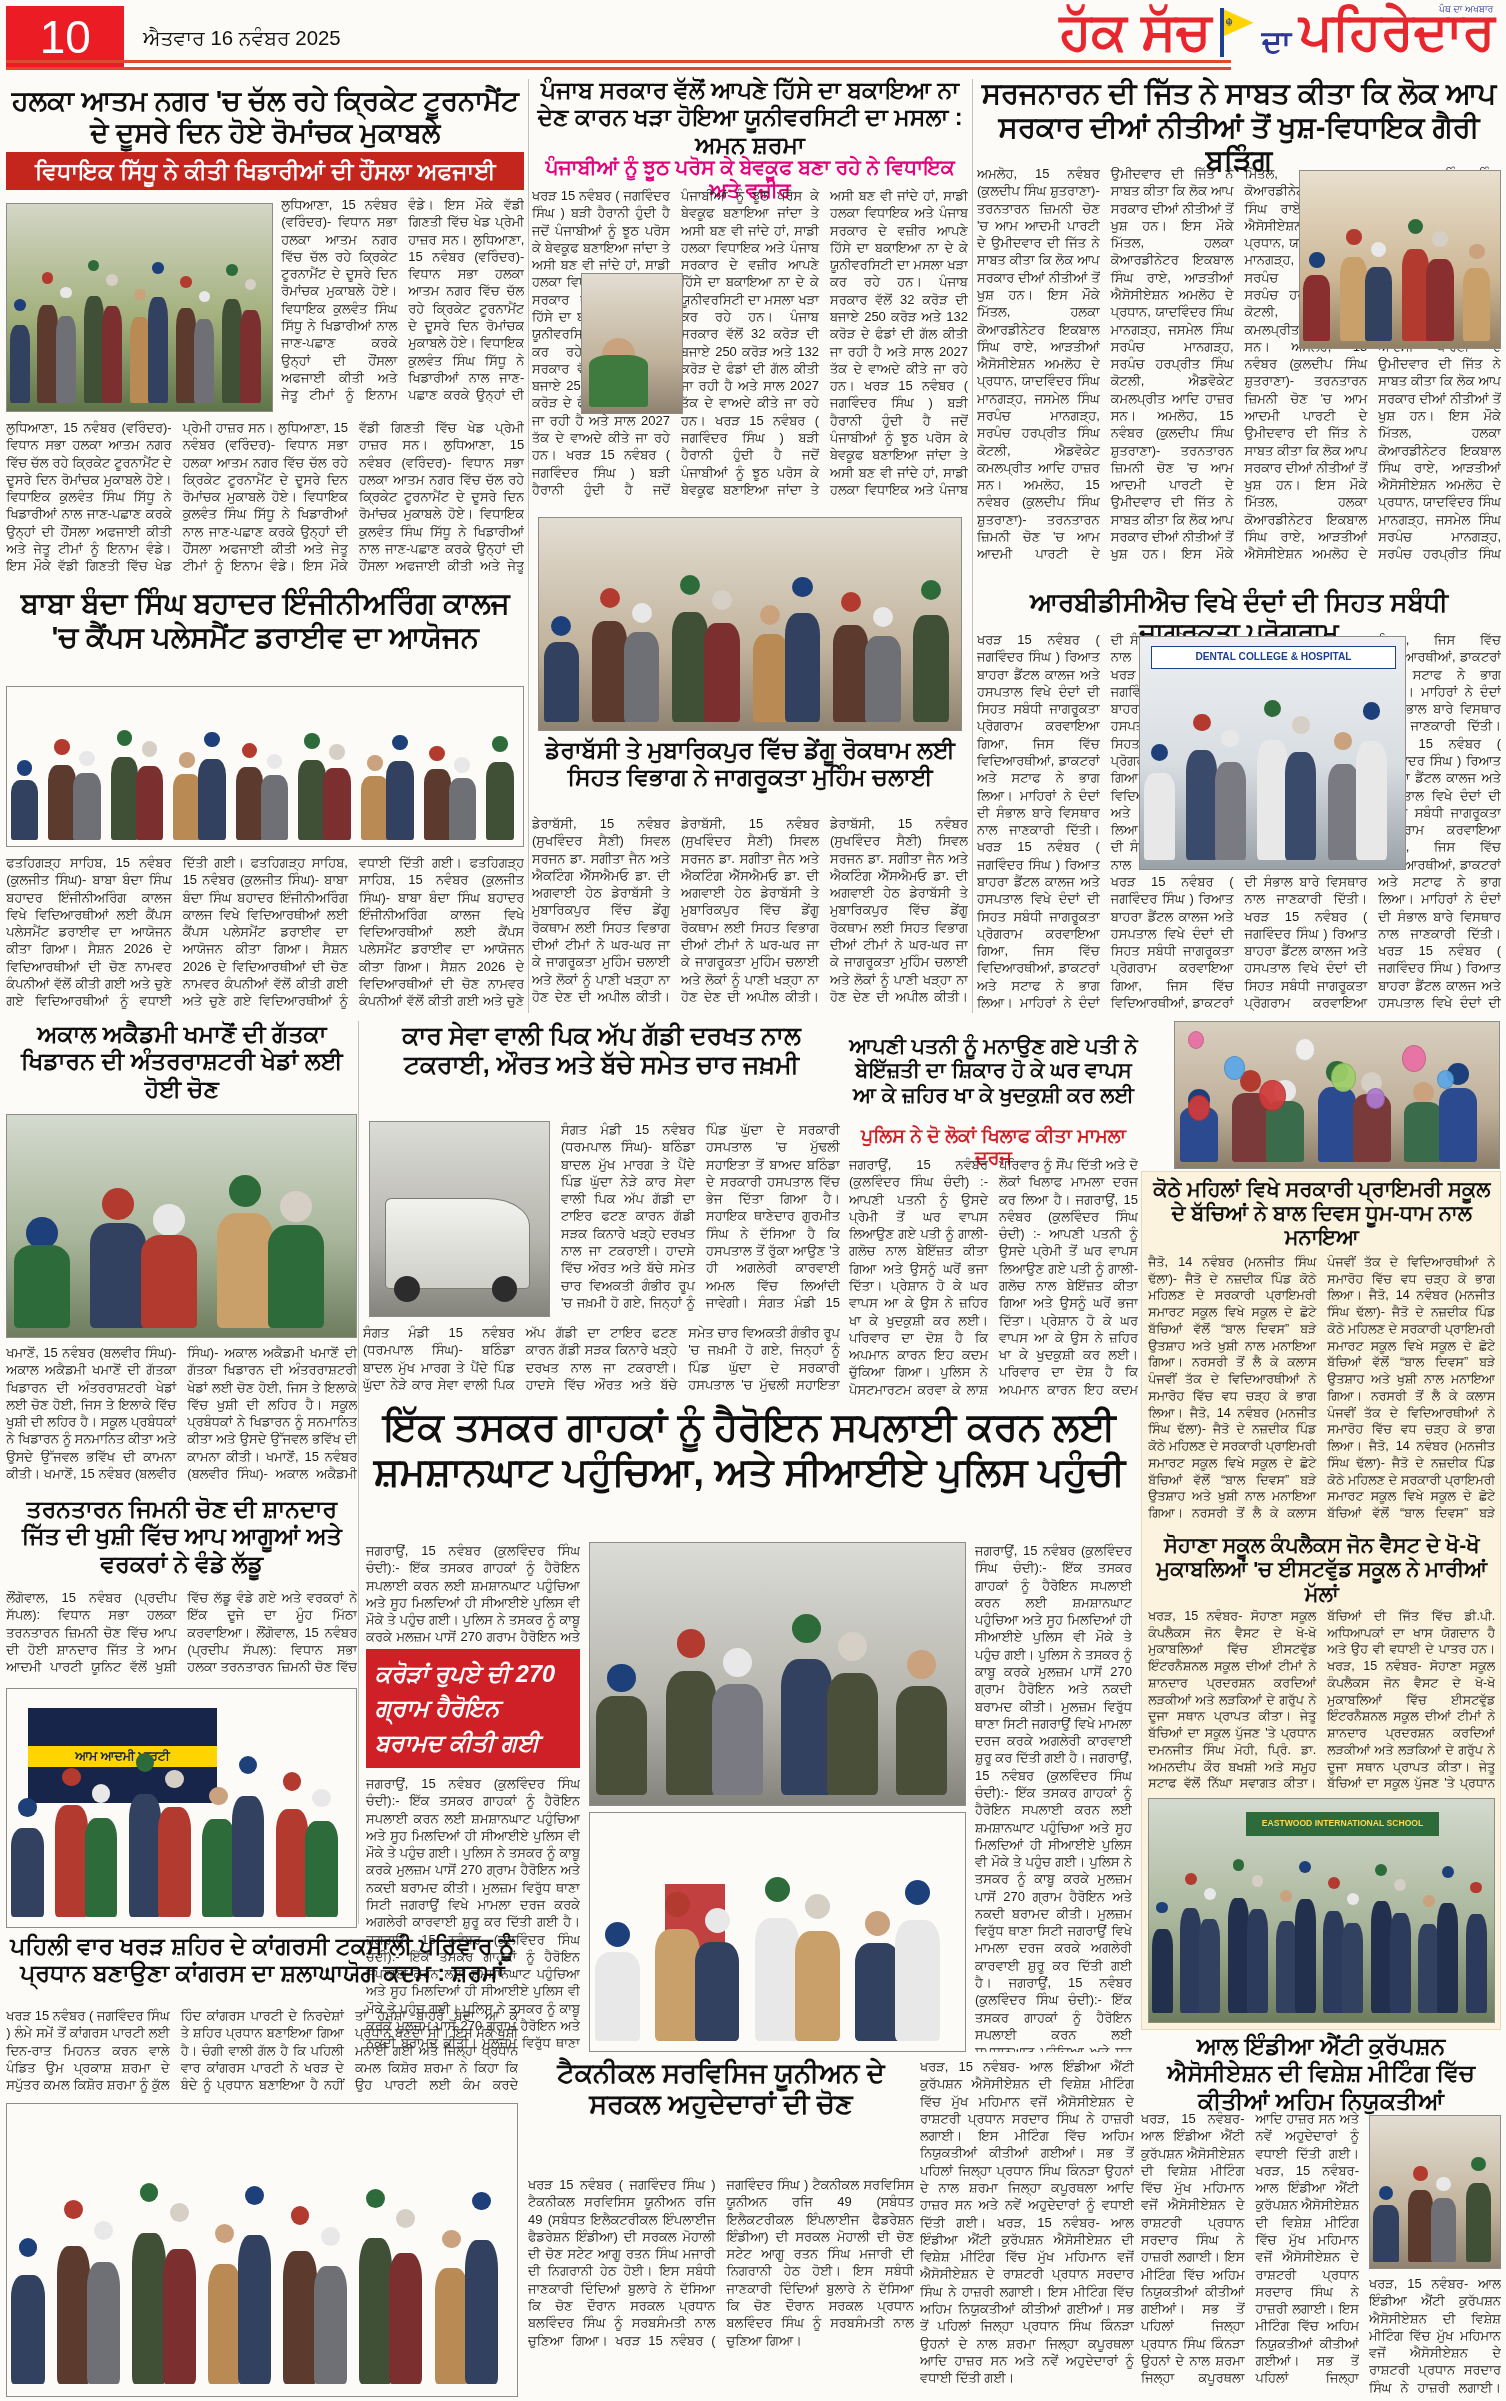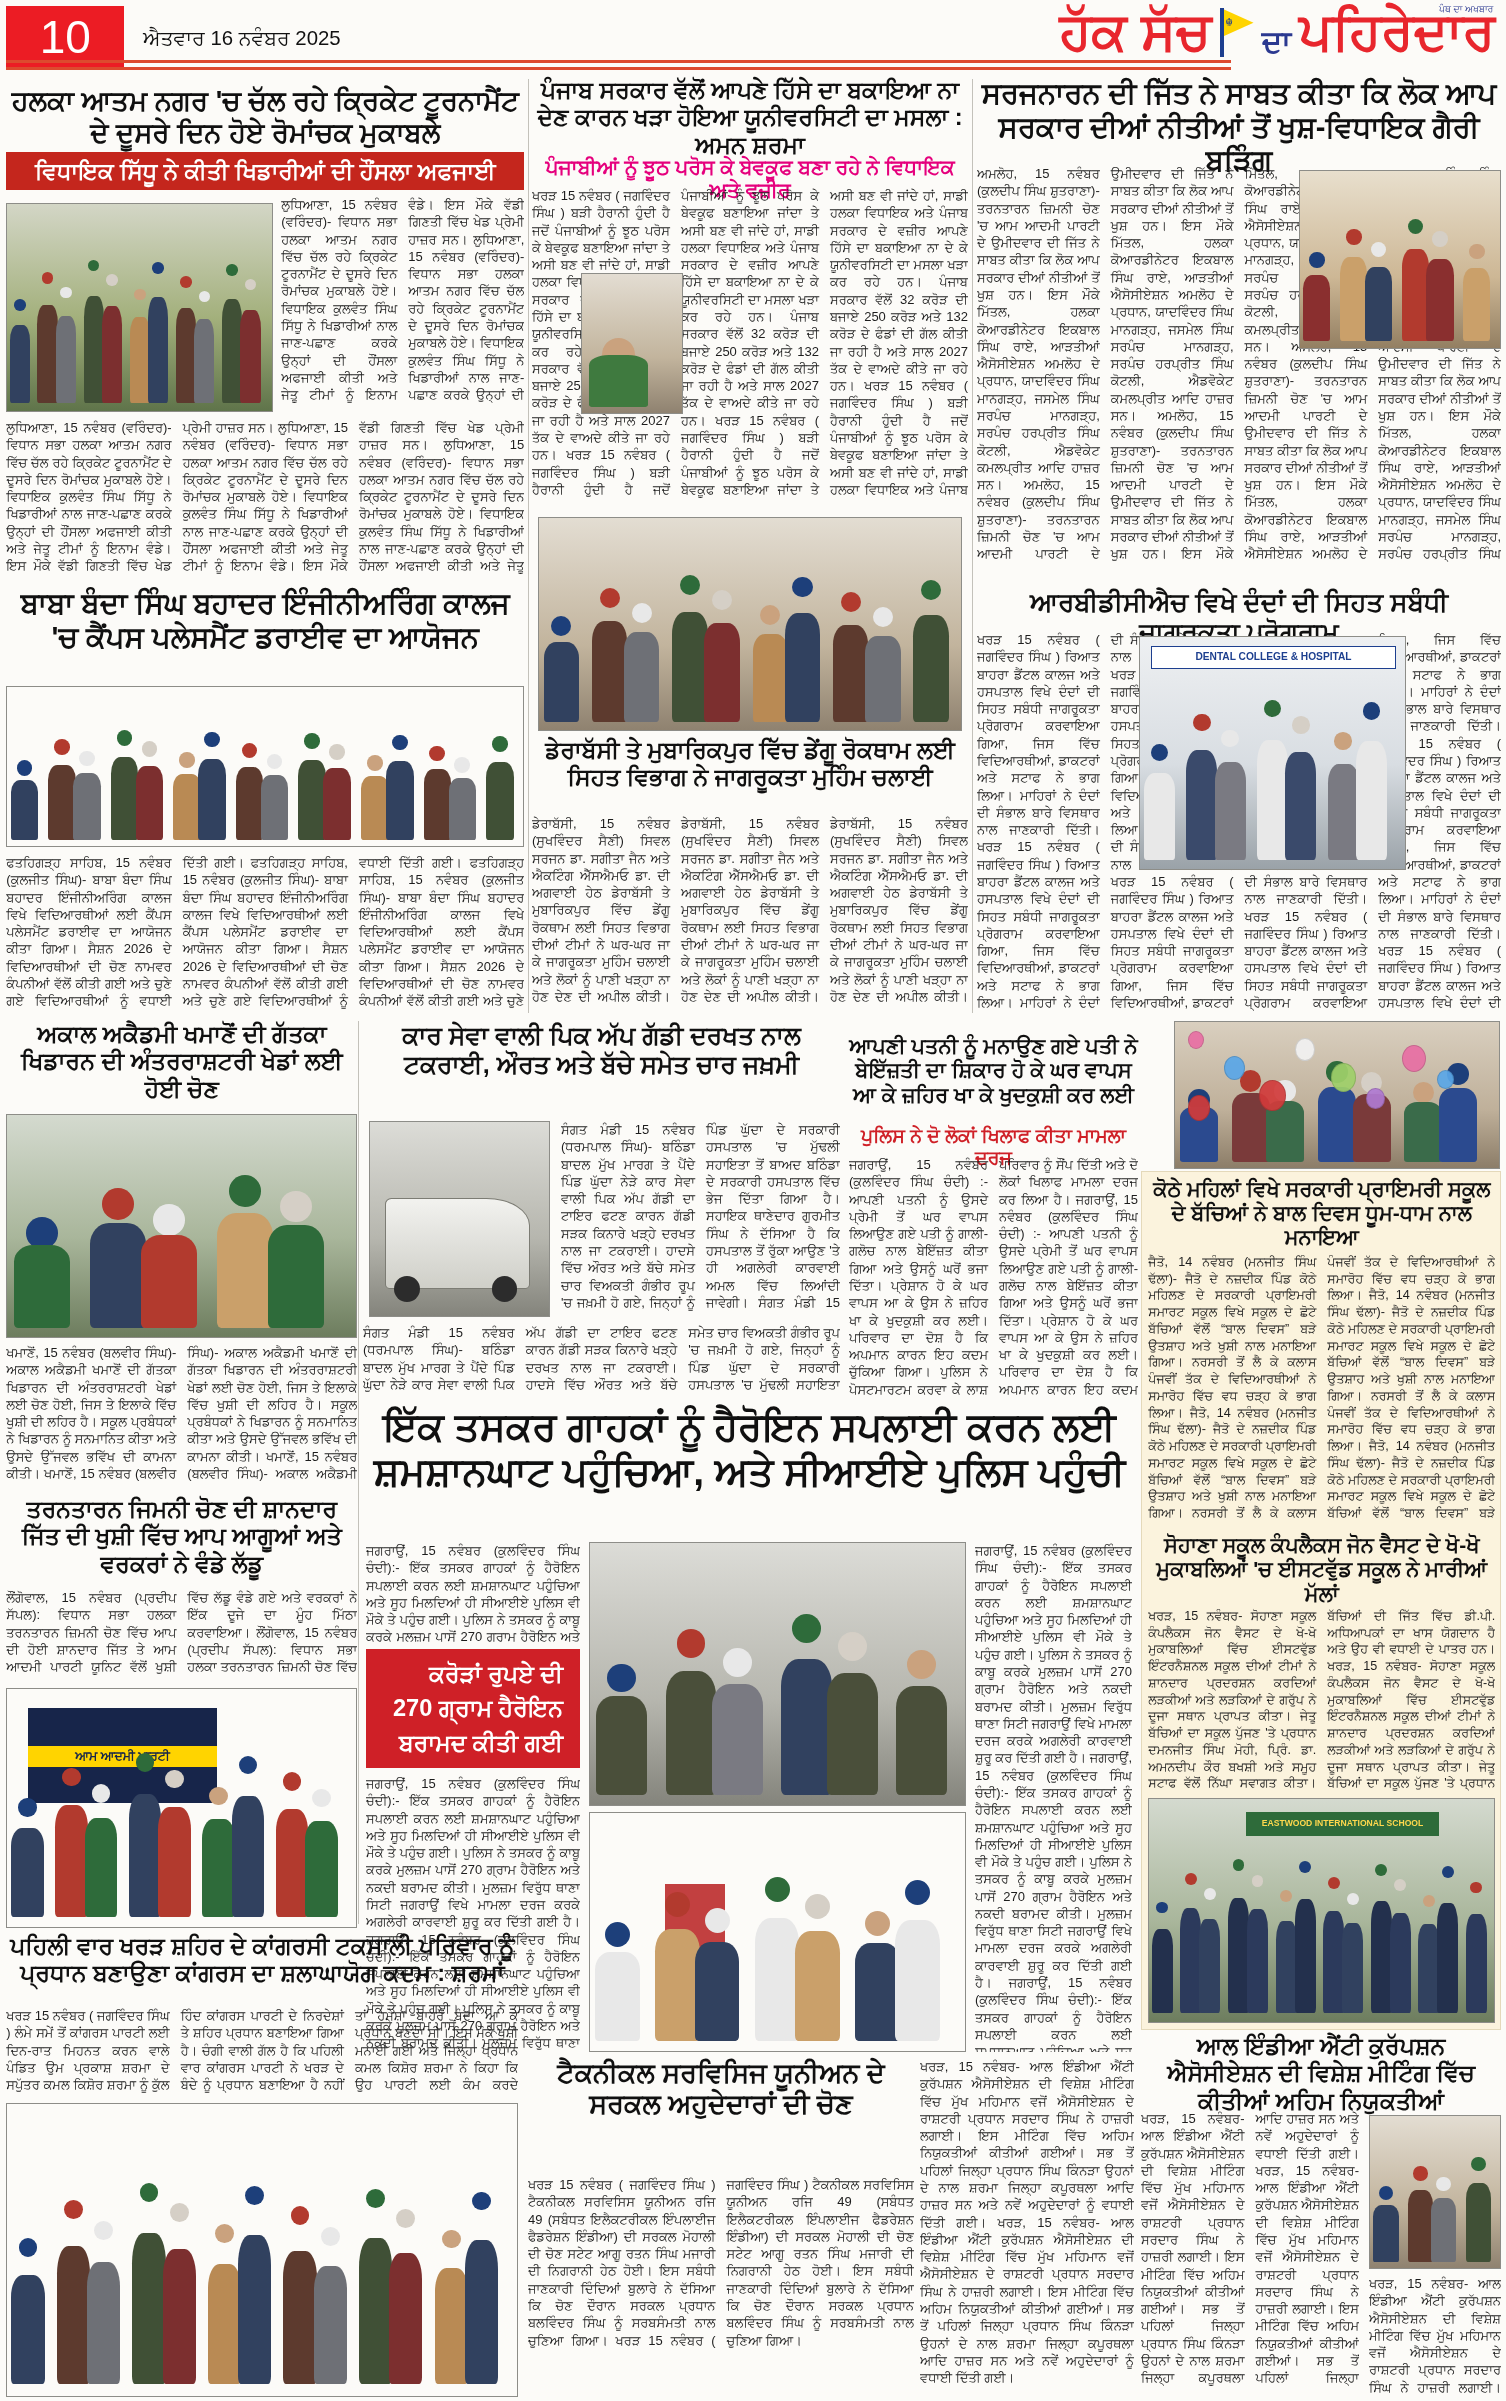--- a/index.html
+++ b/index.html
@@ -9,22 +9,22 @@
   .art{position:absolute;}
   .hl{position:absolute;font-weight:700;color:#101010;text-align:center;line-height:1.16;margin:0;}
   .body{position:absolute;font-size:13px;line-height:1.33;text-align:justify;color:#1d1d1d;overflow:hidden;}
   .cols2{column-count:2;column-gap:11px;}
   .cols3{column-count:3;column-gap:11px;}
   .cols4{column-count:4;column-gap:11px;}
   .banner-red{position:absolute;background:#c4261d;color:#ffffff;font-weight:700;text-align:center;
               display:flex;align-items:center;justify-content:center;}
   .sub-pink{position:absolute;color:#e5007d;font-weight:700;text-align:center;}
   .sub-redtext{position:absolute;color:#cf2027;font-weight:700;text-align:center;}
-  .redbox{position:absolute;background:#cf2027;color:#fff;font-weight:700;text-align:right;
-          display:flex;align-items:center;justify-content:center;line-height:1.45;padding:17px;box-sizing:border-box;}
+  .redbox{position:absolute;background:#cf2027;color:#fff;font-weight:700;text-align:left;
+          display:flex;align-items:center;justify-content:center;line-height:1.45;padding:9px;box-sizing:border-box;font-style:italic;}
   .photo{position:absolute;overflow:hidden;border:0.8px solid #8d8d88;box-sizing:border-box;}
   .tone-grass{background:linear-gradient(180deg,#d3d6c6 0%,#a3b07c 55%,#5f744a 100%);}
   .tone-indoor{background:linear-gradient(180deg,#e7e0d3 0%,#cbbb a0 60%,#92836f 100%);}
   .tone-indoor2{background:linear-gradient(180deg,#e3ddd2 0%,#c2b49d 60%,#8f8270 100%);}
   .tone-warm{background:linear-gradient(180deg,#e8dfcd 0%,#cdb795 60%,#937f62 100%);}
   .tone-outdoor{background:linear-gradient(180deg,#d4dacf 0%,#a9b69b 55%,#6d7d5e 100%);}
   .tone-street{background:linear-gradient(180deg,#dcdcd7 0%,#b6b6ae 60%,#84847c 100%);}
   .tone-temple{background:linear-gradient(180deg,#d9cfbf 0%,#bfb09a 60%,#8c7d68 100%);}
   .person{position:absolute;bottom:4%;}
   .person::after{content:"";position:absolute;left:6%;right:6%;top:25%;bottom:0;background:var(--body,#44506b);

